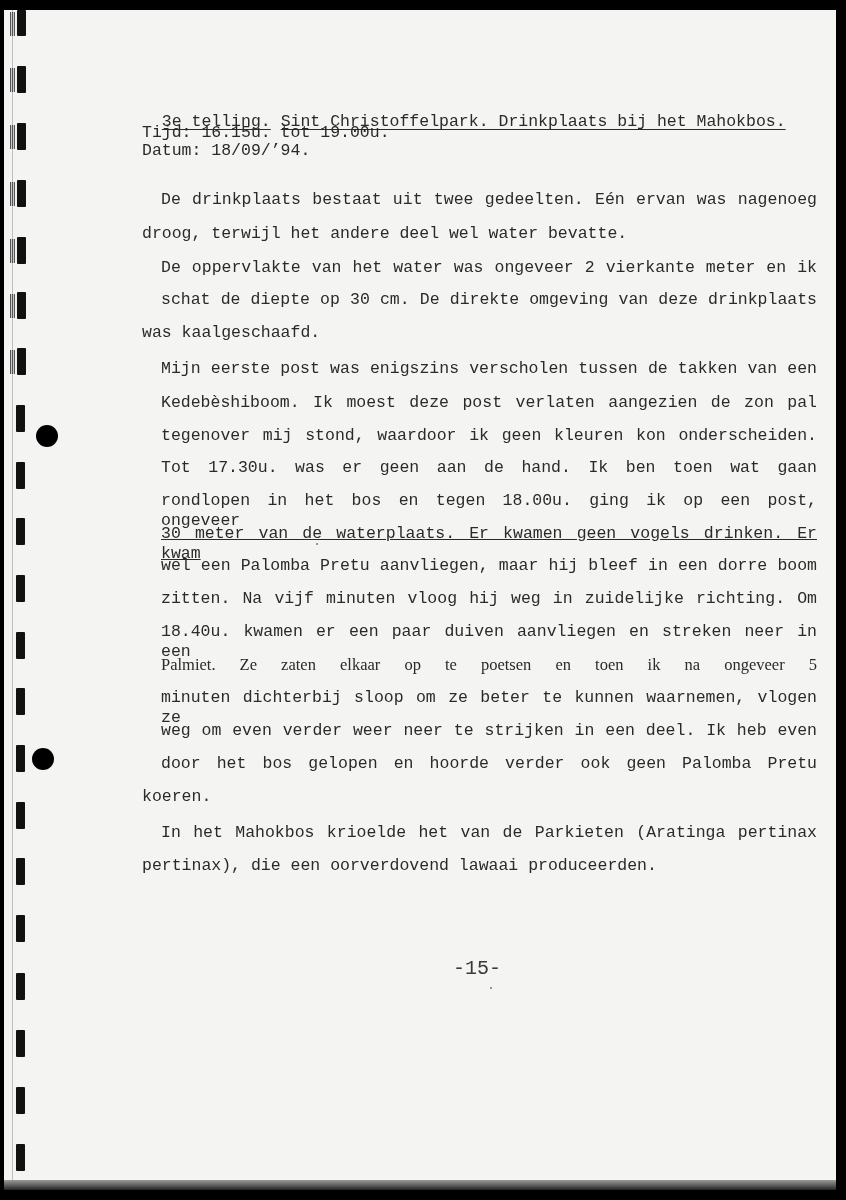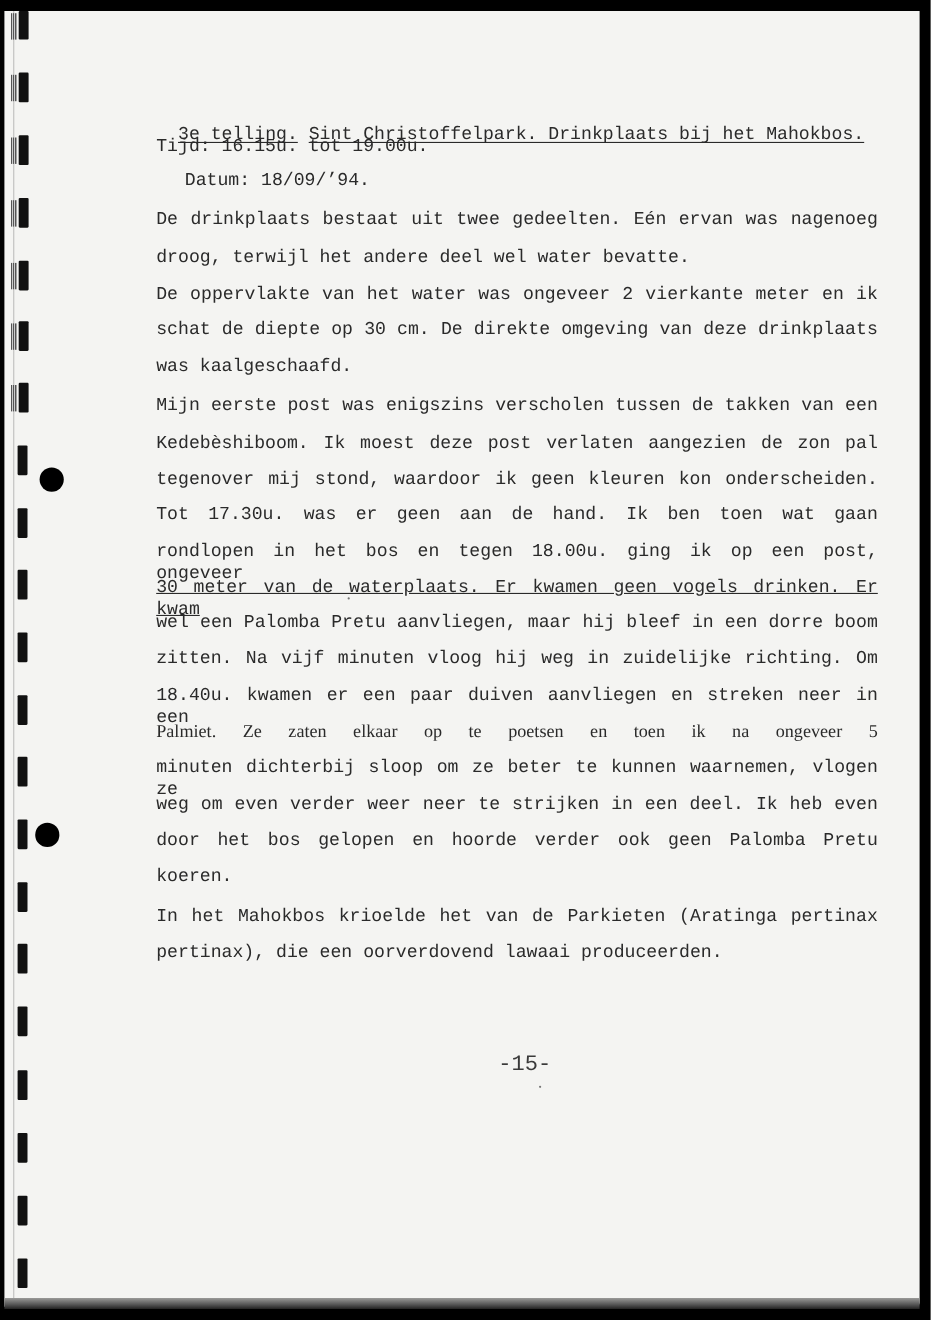--- a/index.html
+++ b/index.html
@@ -52,21 +52,21 @@
     .line {
       position: absolute;
       left: 142px;
       font-size: 16.5px;
       line-height: 20px;
       color: #2a2a2a;
       white-space: pre;
       letter-spacing: 0;
     }
     .underline { text-decoration: underline; text-underline-offset: 3px; }
-    .just { width: 656px; text-align: justify; text-align-last: justify; white-space: normal; }
+    .just { width: 656px; text-align: justify; text-align-last: justify; white-space: normal; margin-left: 19px; }
     .page-number {
       position: absolute;
       left: 453px; top: 957px;
       font-size: 20px;
       color: #3a3a3a;
     }
     .speck { position:absolute; width:2px; height:2px; background:#777; border-radius:50%; }
   </style>
 </head>
 <body>
@@ -100,21 +100,21 @@
 <div class="punch" style="left:36px;top:425px;"></div>
 <div class="punch" style="left:32px;top:748px;"></div>
 
 <div class="speck" style="left:316px;top:543px;"></div>
 <div class="speck" style="left:490px;top:987px;"></div>
 
 <div class="line" style="top:92px;">
   <span class="underline">3e telling.</span> <span class="underline">Sint Christoffelpark. Drinkplaats bij het Mahokbos.</span>
 </div>
 <div class="line" style="top:123px;">Tijd: 16.15u. tot 19.00u.</div>
-<div class="line" style="top:154px;margin-left:26px;">Datum: 18/09/’94.</div>
+<div class="line" style="top:141px;">Datum: 18/09/’94.</div>
 
 <div class="line just" style="top:190px;">De drinkplaats bestaat uit twee gedeelten. Eén ervan was nagenoeg</div>
 <div class="line" style="top:224px;">droog, terwijl het andere deel wel water bevatte.</div>
 <div class="line just" style="top:258px;">De oppervlakte van het water was ongeveer 2 vierkante meter en ik</div>
 <div class="line just" style="top:290px;">schat de diepte op 30 cm. De direkte omgeving van deze drinkplaats</div>
 <div class="line" style="top:323px;">was kaalgeschaafd.</div>
 <div class="line just" style="top:359px;">Mijn eerste post was enigszins verscholen tussen de takken van een</div>
 <div class="line just" style="top:393px;">Kedebèshiboom. Ik moest deze post verlaten aangezien de zon pal</div>
 <div class="line just" style="top:426px;">tegenover mij stond, waardoor ik geen kleuren kon onderscheiden.</div>
 <div class="line just" style="top:458px;">Tot 17.30u. was er geen aan de hand. Ik ben toen wat gaan</div>

